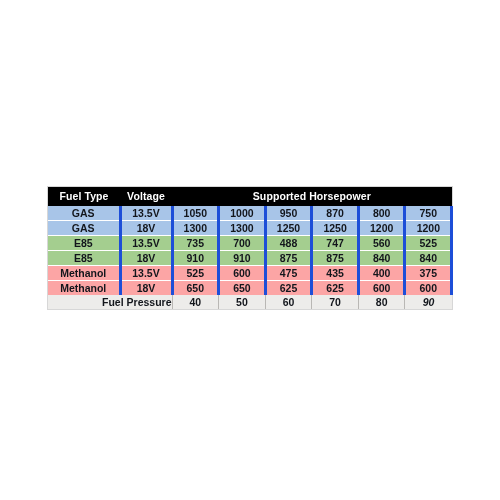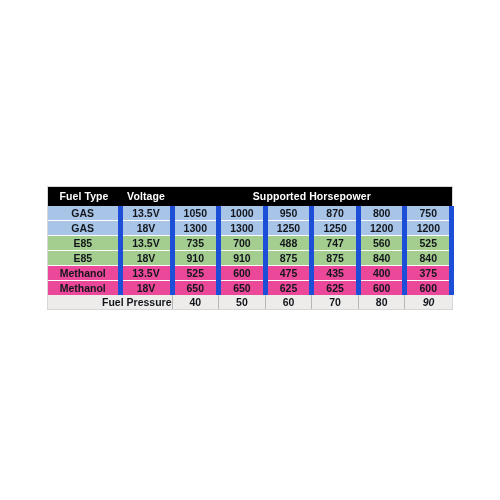--- a/index.html
+++ b/index.html
@@ -35,21 +35,21 @@
   table.fuel-table td,
   table.fuel-table th {
     padding: 0;
     margin: 0;
     height: 14px;
     line-height: 14px;
     text-align: center;
     vertical-align: middle;
     font-weight: bold;
     color: #13161c;
-    border-right: 5px solid #1d4ed8;
+    border-right: 3px solid #1d4ed8;
     border-bottom: 1px solid #ffffff;
     overflow: hidden;
     white-space: nowrap;
   }
   
   col.c-fueltype { width: 72px; }
   col.c-voltage  { width: 52px; }
   col.c-data     { width: 46.6px; }
 
   
@@ -63,21 +63,21 @@
     border-bottom: none;
     letter-spacing: 0.1px;
   }
   th.head-fueltype { text-align: center; }
   th.head-voltage  { text-align: left; padding-left: 6px; }
   th.head-hp       { text-align: center; }
 
   
   tr.row-gas td    { background: #a8c5e8; }
   tr.row-e85 td    { background: #a4ce8f; }
-  tr.row-meth td   { background: #ec4899; margin-left: 30px; }
+  tr.row-meth td   { background: #fca5a5; margin-left: 30px; }
   tr.row-press td  { background: #edecea; }
 
   tr.row-press td.press-label {
     text-align: right;
   }
   tr.row-press td {
     border-right: 1px solid #b9b7b4;
     border-bottom: none;
     text-align: center;
   }

